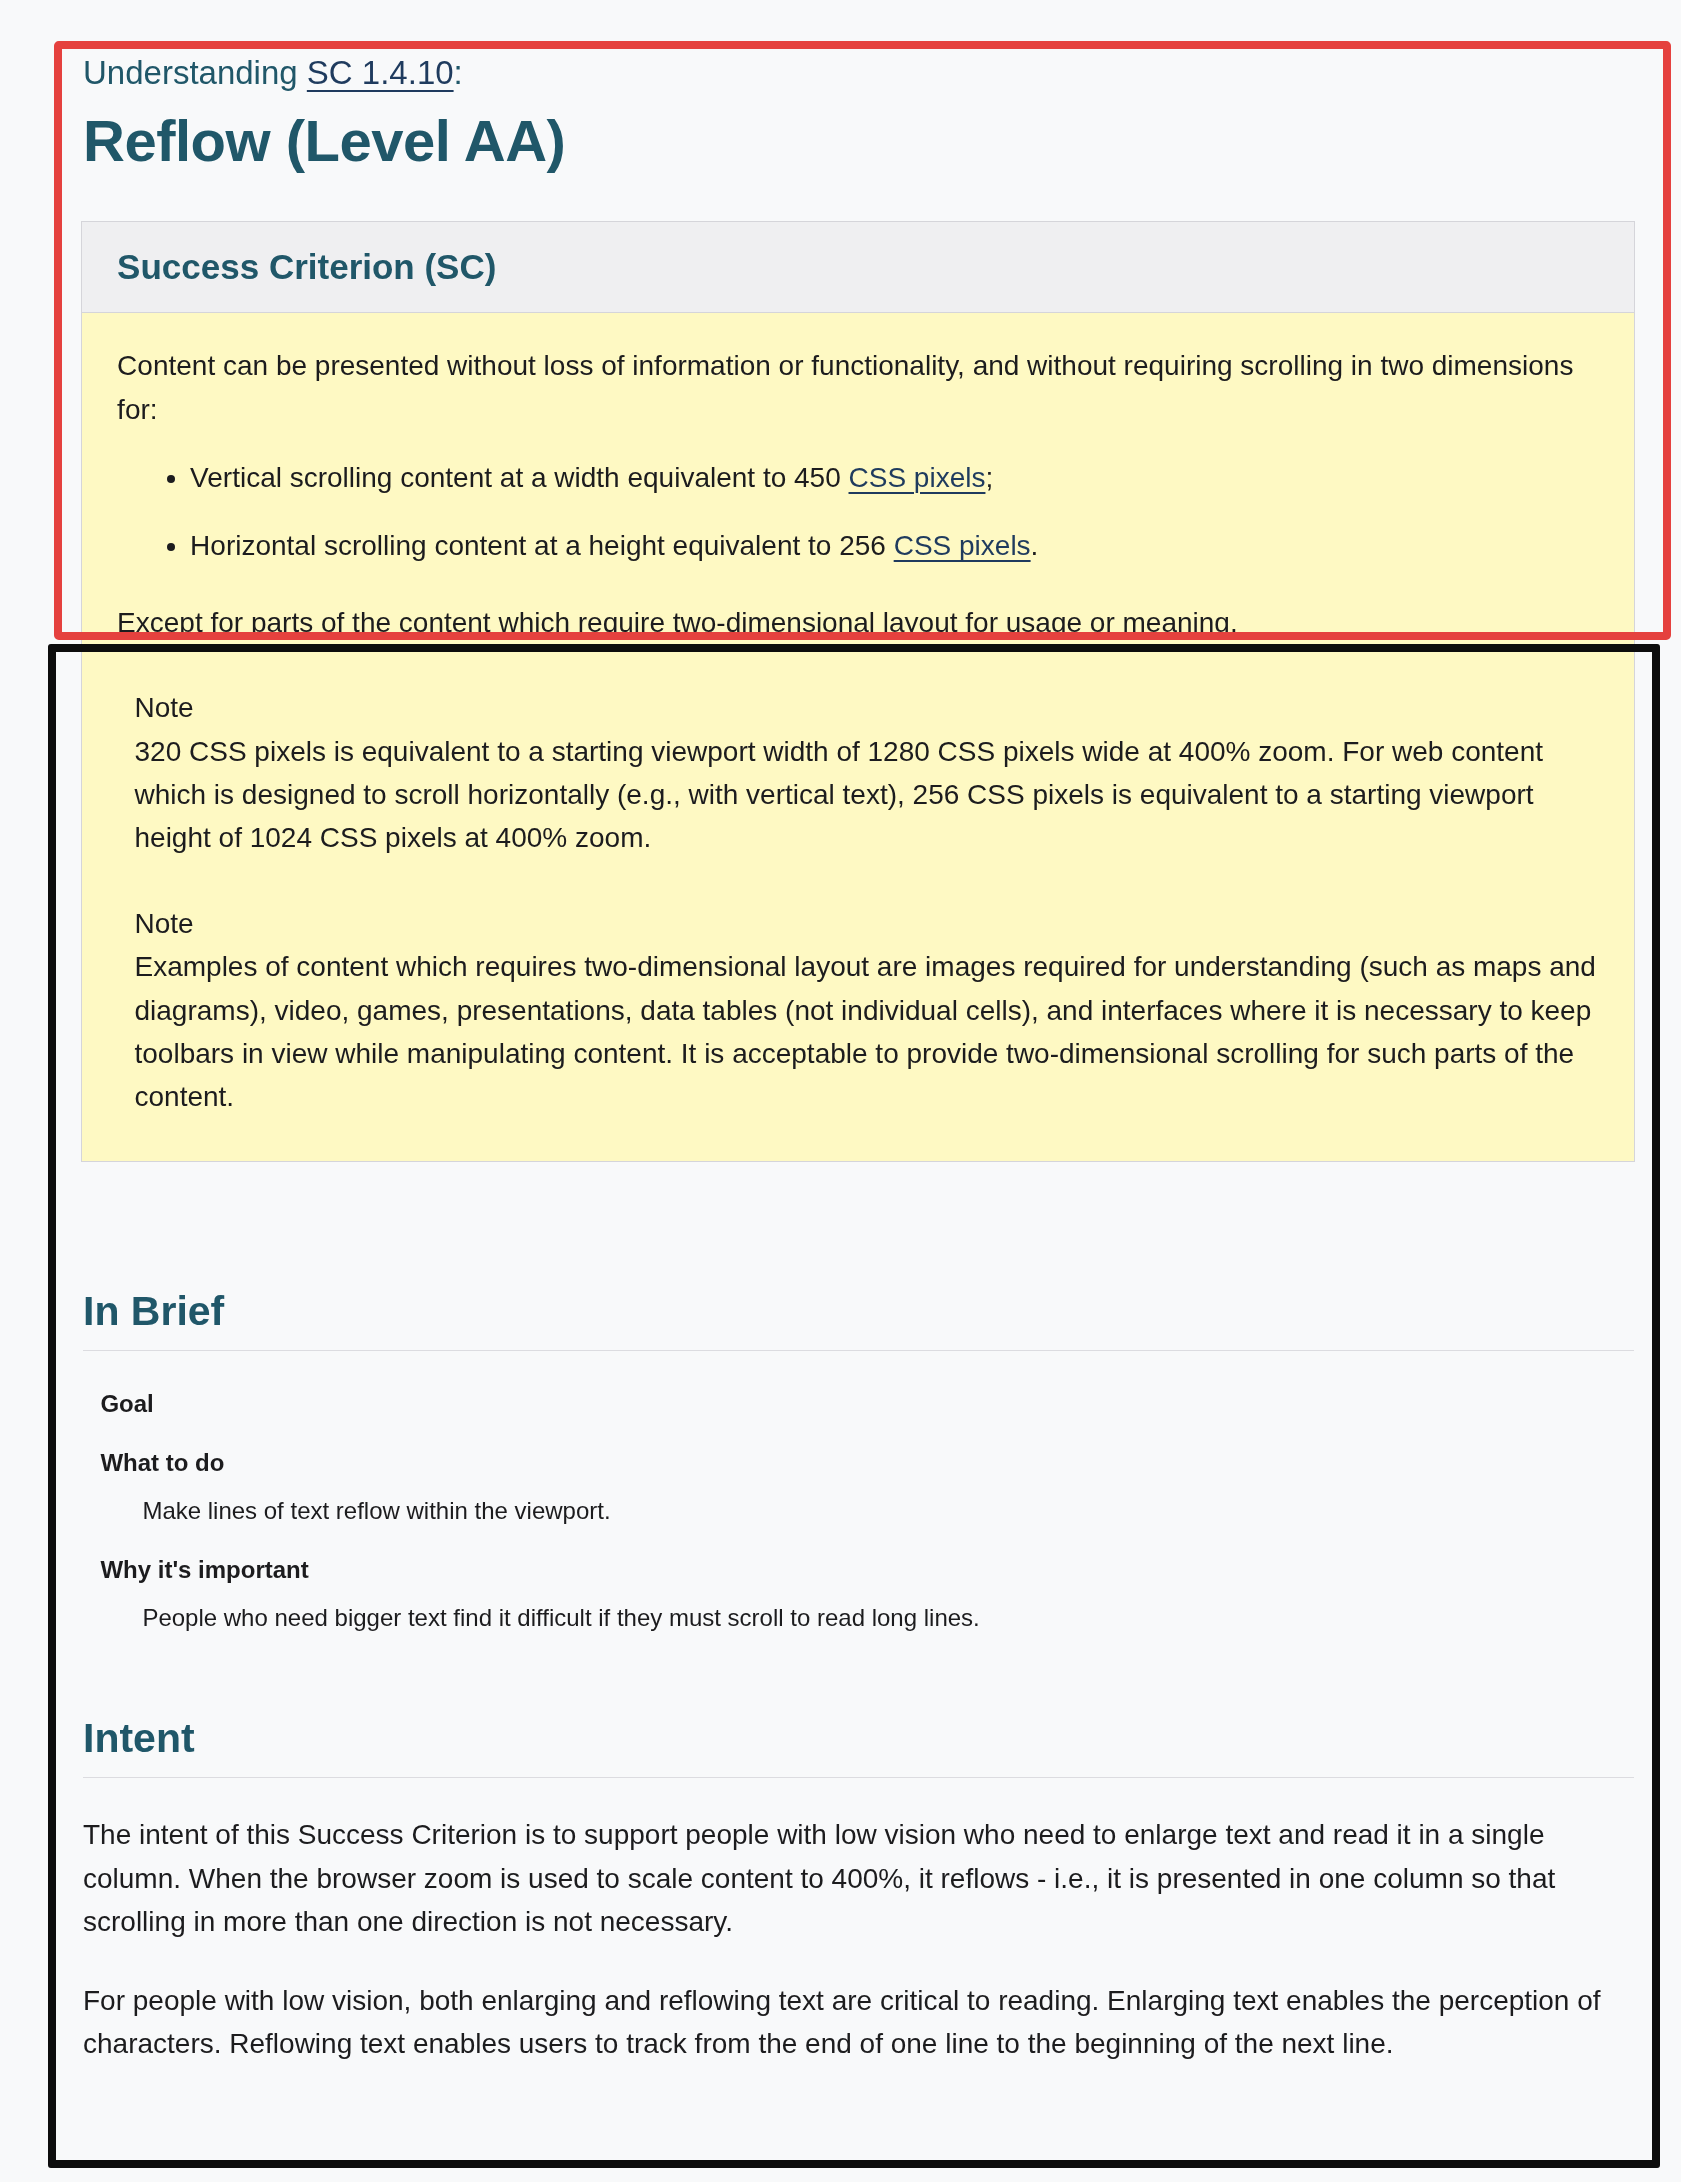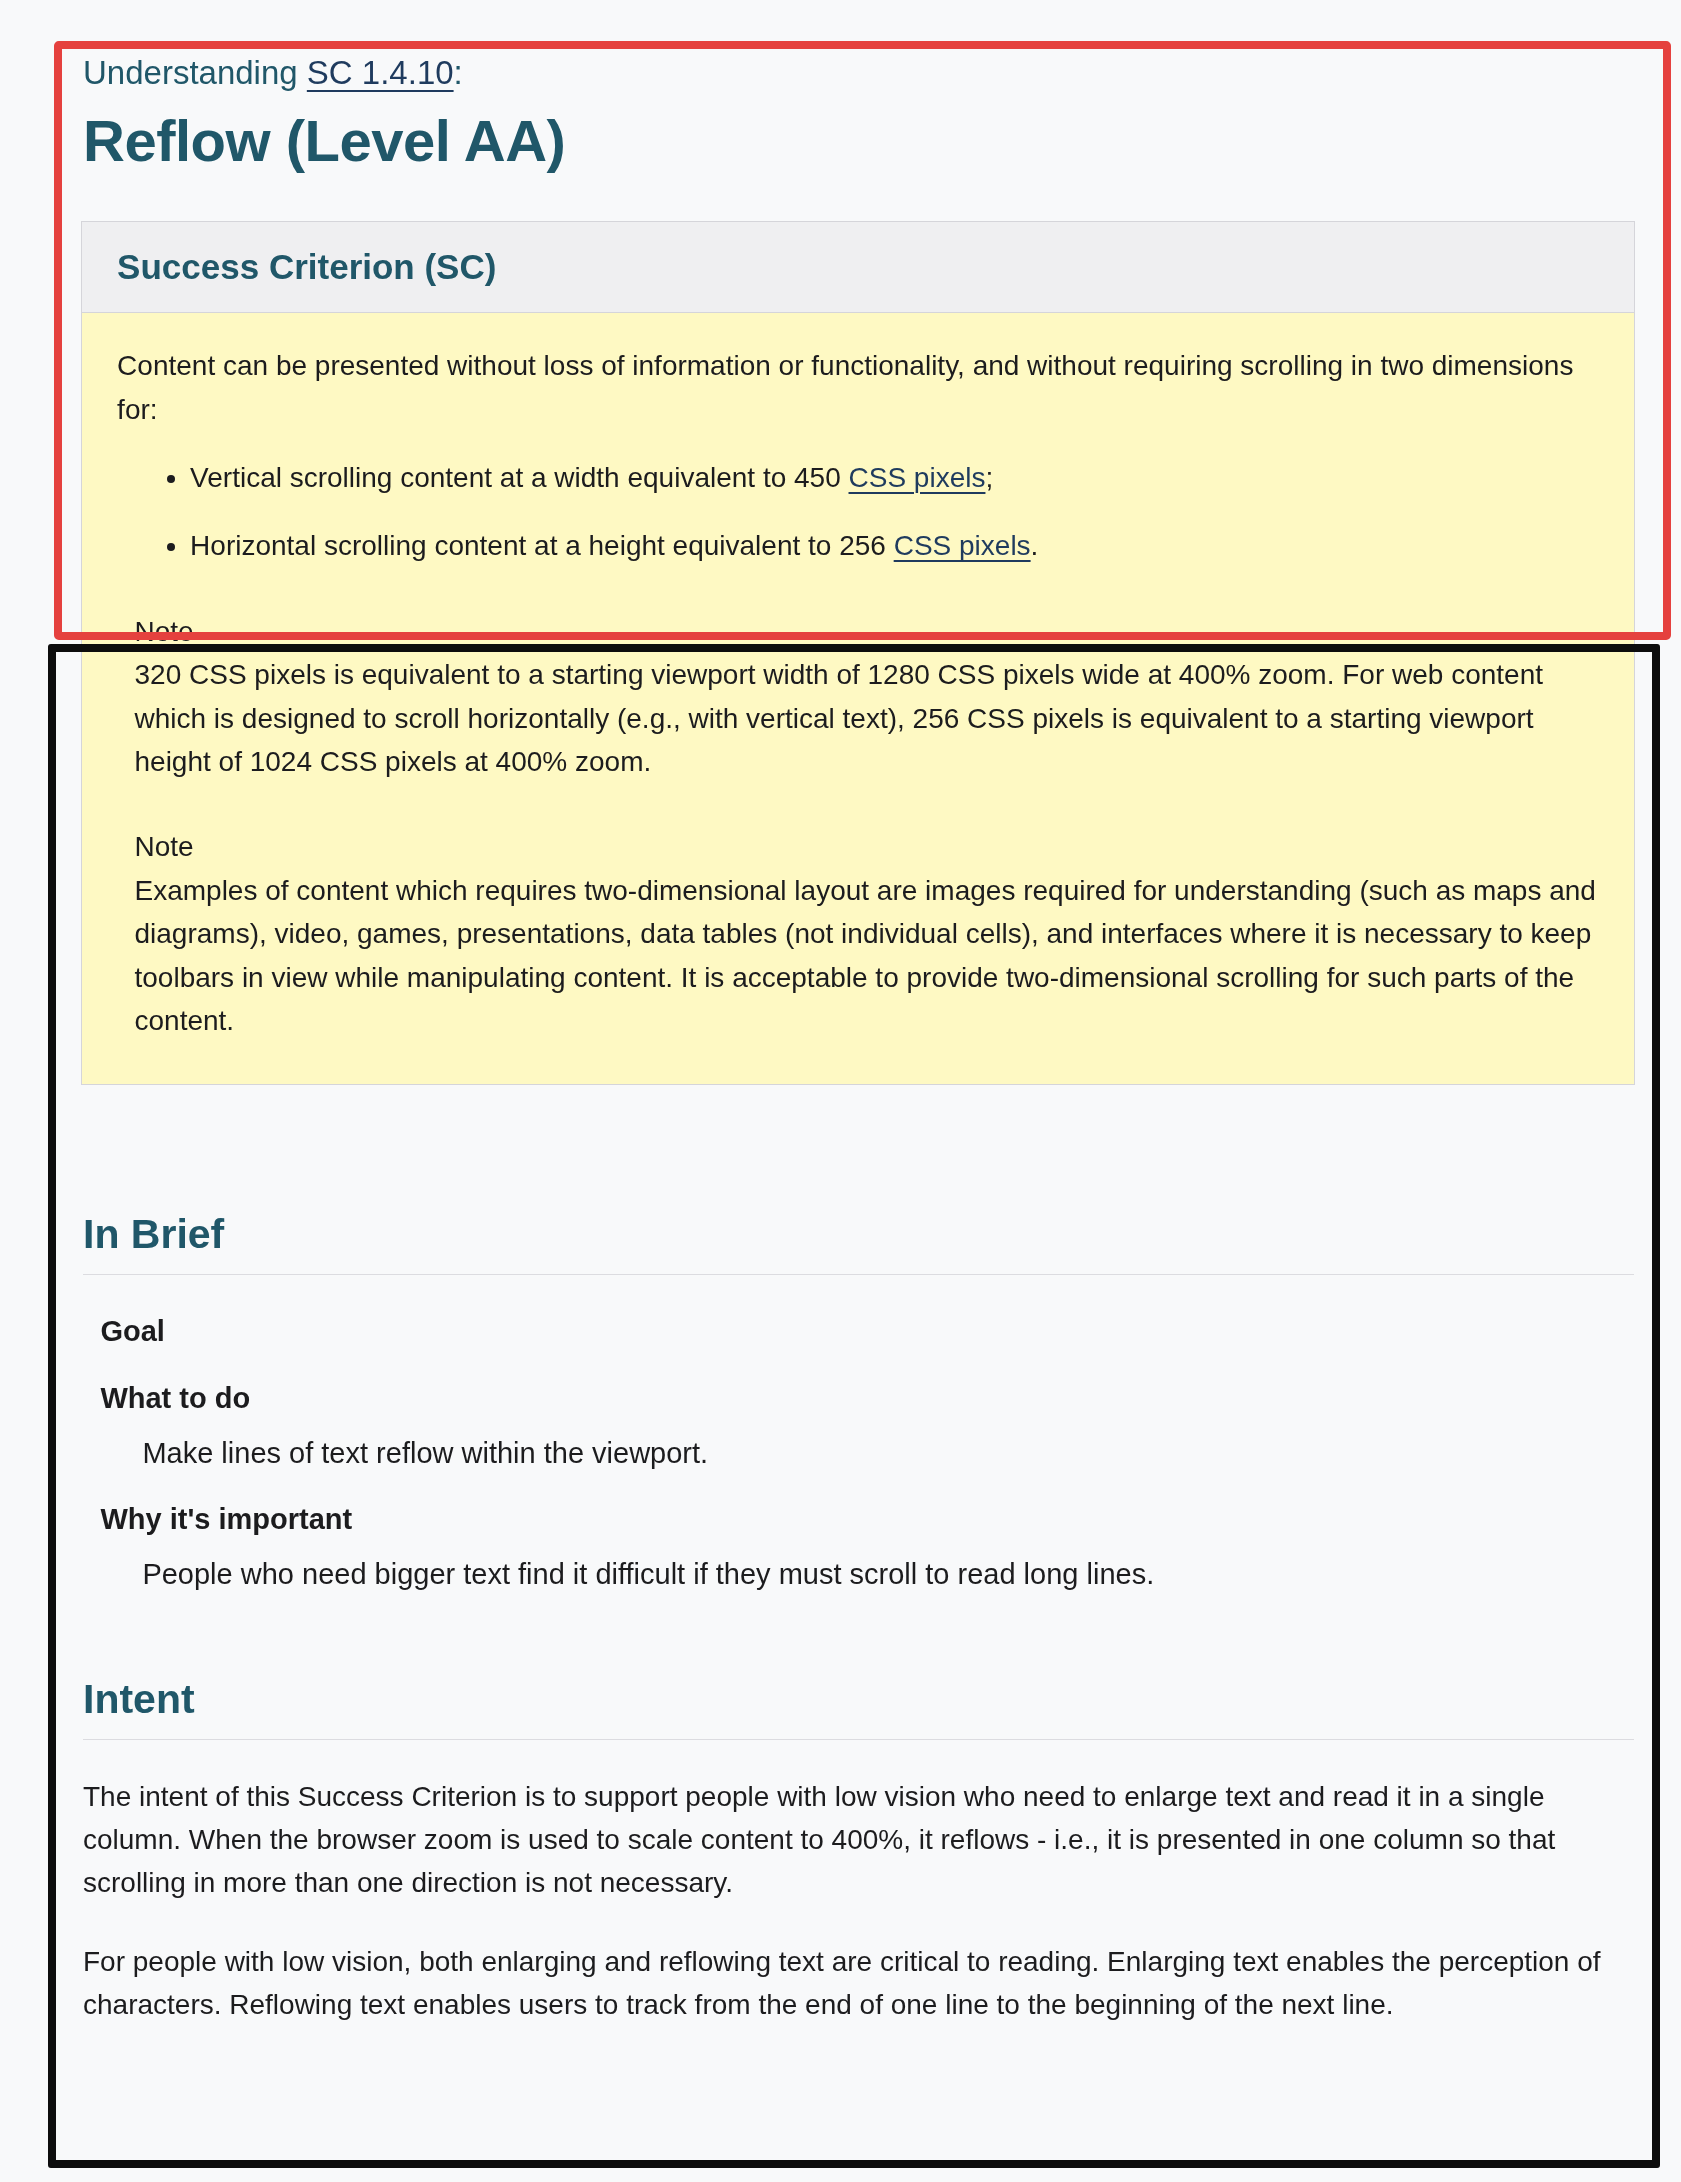--- a/index.html
+++ b/index.html
@@ -46,21 +46,21 @@
   .note .note-label{font-weight:400;display:block;}
   .note p{margin:0;}
 
   h2.section{
     font-size:41px;line-height:1.25;color:var(--teal);font-weight:700;
     border-bottom:1.9px solid var(--rule);padding-bottom:13.5px;
     margin:124px 0 0;width:1551px;
   }
   h2.section.intent{margin-top:77px;}
 
-  dl.brief{margin:35px 0 0 17.4px;font-size:29px;line-height:1.5;}
+  dl.brief{margin:35px 0 0 17.4px;font-size:24px;line-height:1.5;}
   dl.brief dt{font-weight:700;margin-top:23px;}
   dl.brief dt:first-child{margin-top:0;}
   dl.brief dd{margin:11.6px 0 0 42px;}
 
   p.flow{font-size:28px;line-height:1.55;margin:35px 0 0;max-width:1551px;}
   p.flow.first{margin-top:35px;}
 
   .annot{position:absolute;pointer-events:none;background:transparent;}
   .annot-red{left:54px;top:41px;width:1617px;height:599px;border:8.7px solid var(--annot-red);border-radius:4.8px;}
   .annot-black{left:48px;top:644px;width:1612px;height:1524px;border:8.7px solid var(--annot-black);border-radius:2.9px;}
@@ -77,20 +77,21 @@
   <section class="sc-box">
     <div class="sc-box-header">
       <h2 class="sc-heading">Success Criterion (SC)</h2>
     </div>
     <div class="sc-box-body">
       <p>Content can be presented without loss of information or functionality, and without requiring scrolling in two dimensions for:</p>
       <ul>
         <li><span>Vertical scrolling content at a width equivalent to 450 </span><a href="#" class="body-link">CSS pixels</a><span>;</span></li>
         <li><span>Horizontal scrolling content at a height equivalent to 256 </span><a href="#" class="body-link">CSS pixels</a><span>.</span></li>
       </ul>
+      <p class="except">Except for parts of the content which require two-dimensional layout for usage or meaning.</p>
 
       <div class="note">
         <span class="note-label">Note</span>
         <p>320 CSS pixels is equivalent to a starting viewport width of 1280 CSS pixels wide at 400% zoom. For web content which is designed to scroll horizontally (e.g., with vertical text), 256 CSS pixels is equivalent to a starting viewport height of 1024 CSS pixels at 400% zoom.</p>
       </div>
 
       <div class="note">
         <span class="note-label">Note</span>
         <p>Examples of content which requires two-dimensional layout are images required for understanding (such as maps and diagrams), video, games, presentations, data tables (not individual cells), and interfaces where it is necessary to keep toolbars in view while manipulating content. It is acceptable to provide two-dimensional scrolling for such parts of the content.</p>
       </div>

